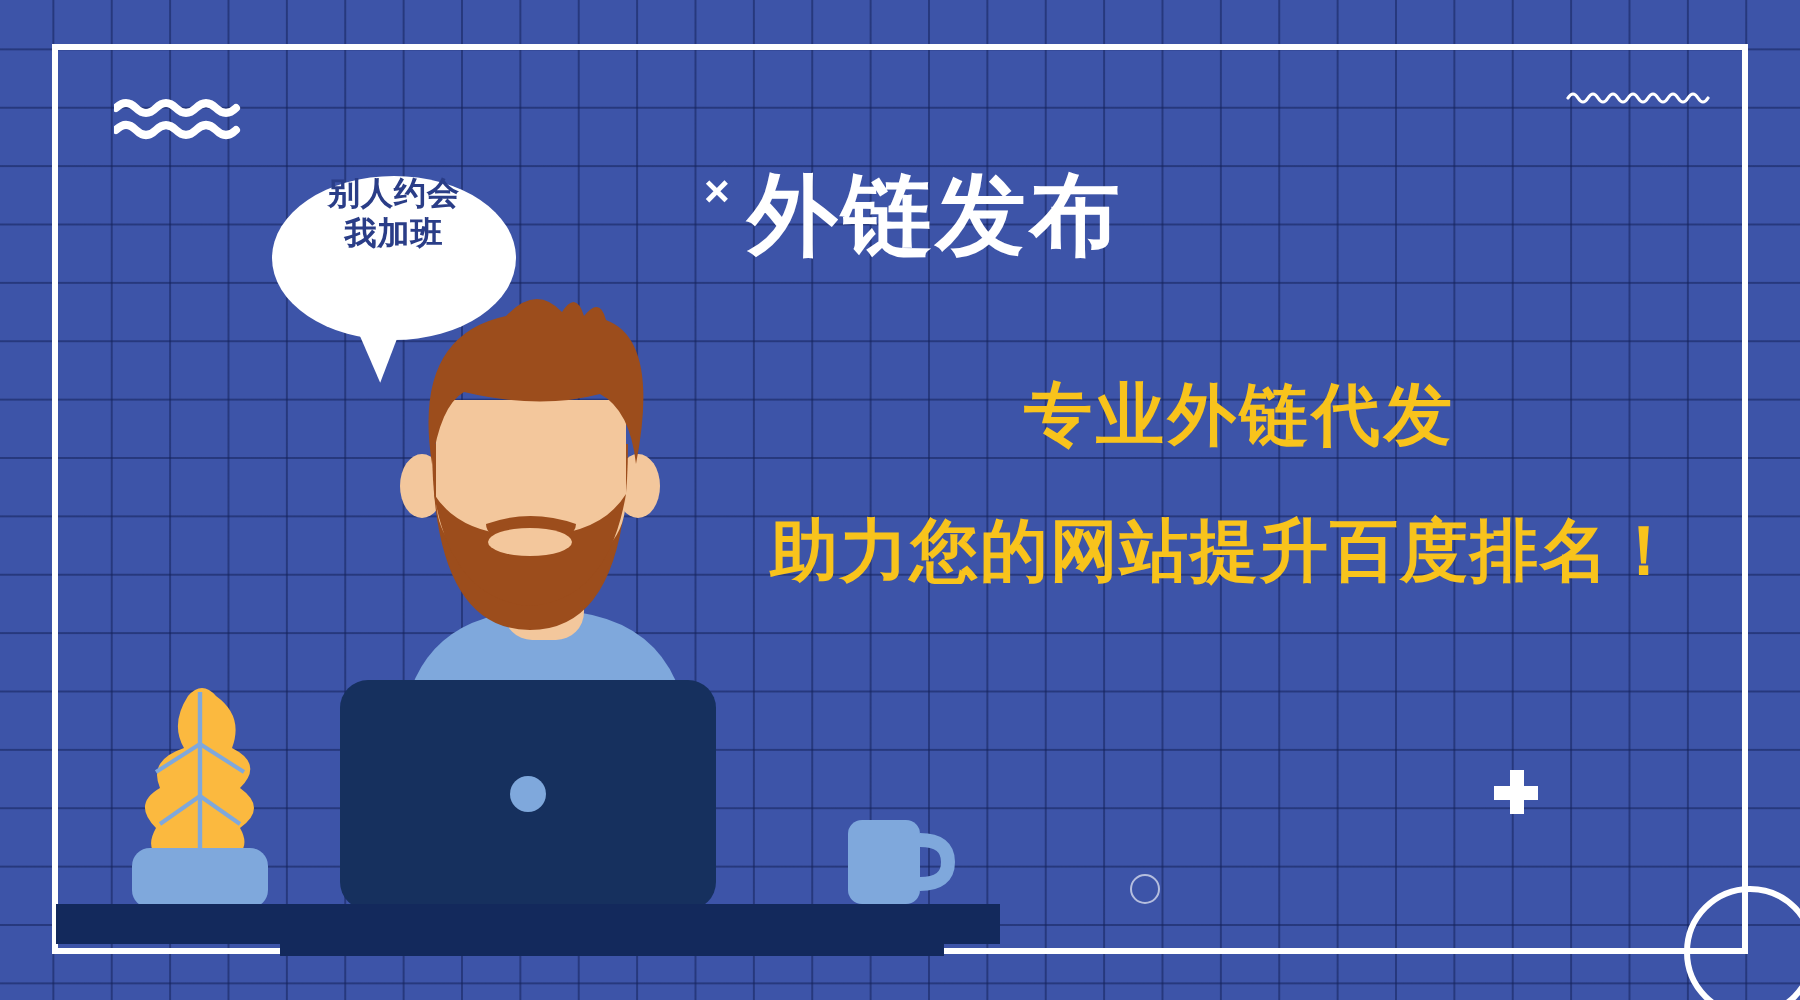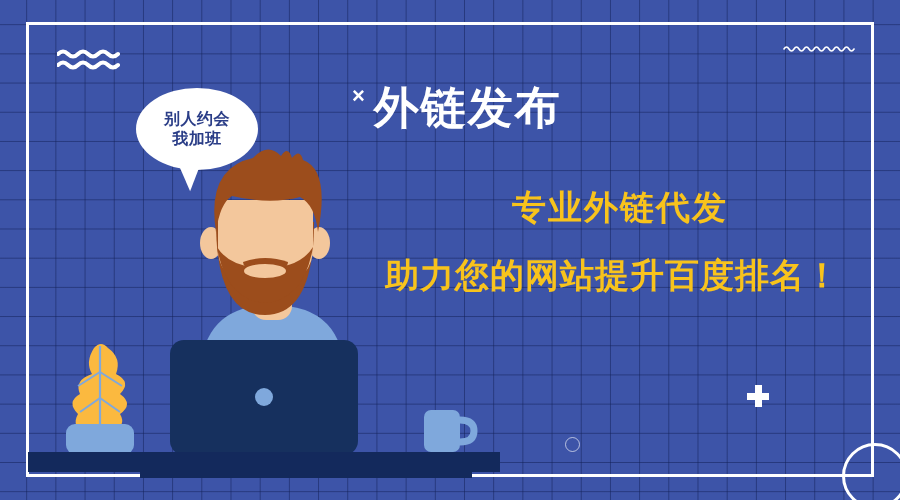--- a/index.html
+++ b/index.html
@@ -70,21 +70,21 @@
   }
   #tagline2{
     position:absolute;left:385px;top:253px;
     color:#f8c31c;font-size:34px;font-weight:bold;letter-spacing:1px;white-space:nowrap;
   }
 
   
   #bubble{
     position:absolute;left:136px;top:88px;width:122px;height:82px;
     background:#ffffff;border-radius:50%/50%;
-    display:flex;flex-direction:column;align-items:center;justify-content:center;
+    display:flex;flex-direction:column;align-items:center;
     line-height:1.22;
   }
   #bubble .bline{
     color:#2a3d87;font-size:16px;font-weight:bold;letter-spacing:0.5px;
   }
   #bubble-tail{
     position:absolute;left:178px;top:157px;width:0;height:0;
     border-left:10px solid transparent;
     border-right:18px solid transparent;
     border-top:34px solid #ffffff;

